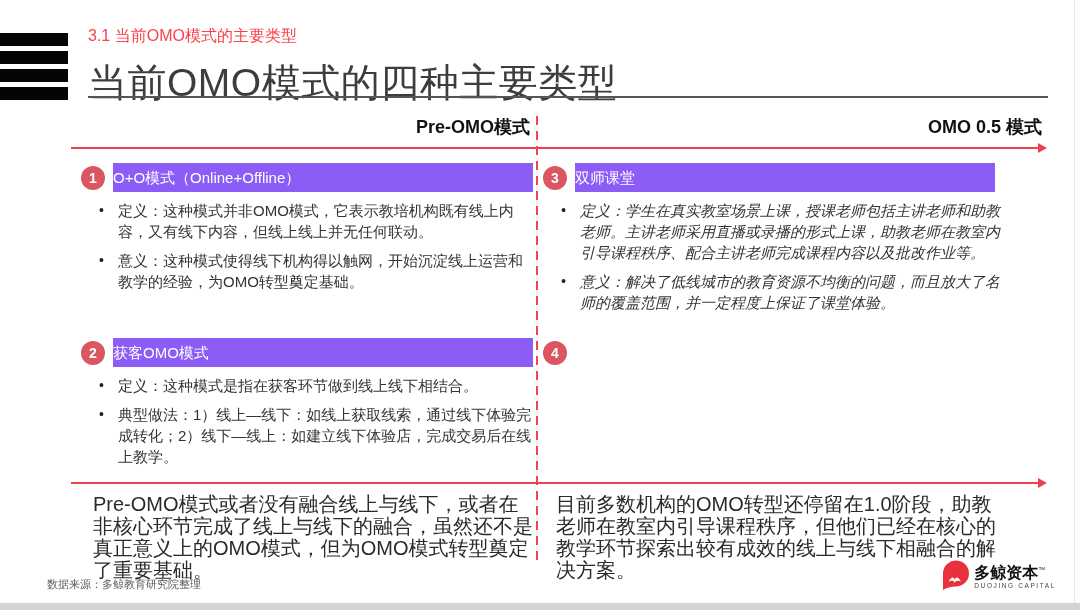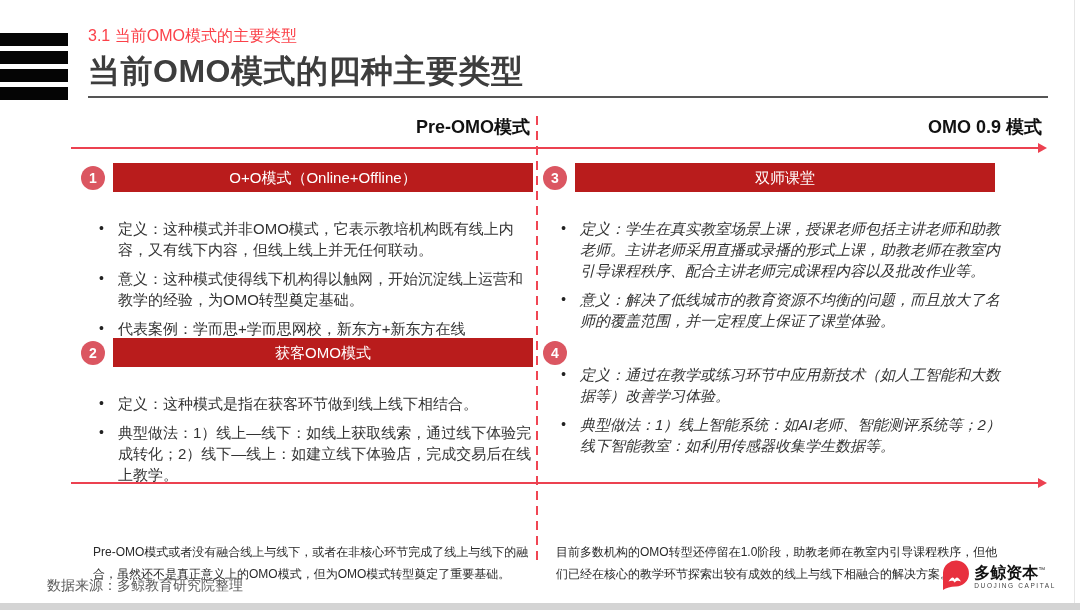--- a/index.html
+++ b/index.html
@@ -7,21 +7,21 @@
     position:relative; width:1080px; height:610px; background:#ffffff;
     font-family:"Liberation Sans","DejaVu Sans",sans-serif; overflow:hidden;
   }
 
   
   .corner-bars { position:absolute; left:0; top:33px; width:68px; }
   .corner-bars .bar { height:13px; background:#050505; margin-bottom:5px; }
 
   
   .kicker { position:absolute; left:88px; top:26px; font-size:16px; color:#fb4149; }
-  .page-title { position:absolute; left:88px; top:50px; margin:0; font-size:32px; font-weight:700; color:#3d3d3d; letter-spacing:.5px; }
+  .page-title { position:absolute; left:88px; top:56px; margin:0; font-size:39px; font-weight:400; color:#3d3d3d; letter-spacing:.5px; }
   .title-rule { position:absolute; left:88px; top:96px; width:960px; height:2px; background:#555; }
 
   
   .col-header { position:absolute; top:115px; width:460px; text-align:right; font-size:18px; font-weight:700; color:#111; }
   .col-header.c-left { left:70px; }
   .col-header.c-right { left:582px; }
 
   
   .arrow-line { position:absolute; left:71px; width:968px; height:2px; background:#ec4150; }
   .arrow-line.top { top:147px; }
@@ -42,35 +42,35 @@
   .sec-1 { left:81px;  top:163px; }
   .sec-2 { left:81px;  top:338px; }
   .sec-3 { left:543px; top:163px; }
   .sec-4 { left:543px; top:338px; }
 
   .num-circle {
     position:absolute; left:0; top:3px; width:24px; height:24px; border-radius:50%;
     background:#db5661; color:#fff; font-weight:700; font-size:14px; line-height:24px; text-align:center;
   }
   .banner {
-    margin-left:32px; height:29px; line-height:29px; background:#b91c1c;
-    color:#fff; text-align:center; font-size:15px;
+    margin-left:32px; height:29px; line-height:29px; background:#8b5cf6;
+    color:#fff; font-size:15px;
   }
-  .bullets { margin:26px 0 0 12px; padding:0; list-style:none; width:440px; }
+  .bullets { margin:8px 0 0 12px; padding:0; list-style:none; width:440px; }
   .sec-3 .bullets, .sec-4 .bullets { width:450px;font-style:italic; }
   .bullets li { position:relative; padding-left:25px; margin-bottom:8px; font-size:15px; line-height:21px; color:#333; }
   .bullets li::before { content:'•'; position:absolute; left:6px; top:0; font-size:14px; color:#222; }
 
   
-  .summary { position:absolute; top:493px; font-size:12px; line-height:22px; color:#2a2a2a;margin-top:48px; }
+  .summary { position:absolute; top:493px; font-size:20px; line-height:22px; color:#2a2a2a; }
   .summary.s-left  { left:93px;  width:442px; }
   .summary.s-right { left:556px; width:452px; }
 
   
-  .source { position:absolute; left:47px; top:577px; font-size:14px; color:#5a5a5a; }
+  .source { position:absolute; left:47px; top:577px; font-size:11px; color:#5a5a5a; }
 
   .logo { position:absolute; right:24px; top:559px; display:flex; align-items:center; gap:5px; }
   .logo-mark { width:28px; height:32px; display:block; }
   .logo-text { display:flex; flex-direction:column; }
   .logo-cn-row { font-size:16px; font-weight:700; color:#111; line-height:17px; white-space:nowrap; }
   .logo-cn-row sup { font-size:7px; font-weight:400; color:#333; }
   .logo-en { font-size:6.5px; letter-spacing:1.6px; color:#444; margin-top:1px; white-space:nowrap; }
 
   
   .bottom-strip { position:absolute; left:0; bottom:0; width:1080px; height:7px; background:#d4d4d4; }
@@ -86,32 +86,31 @@
     <div class="bar"></div>
     <div class="bar"></div>
     <div class="bar"></div>
   </div>
 
   <div class="kicker">3.1 当前OMO模式的主要类型</div>
   <h1 class="page-title">当前OMO模式的四种主要类型</h1>
   <div class="title-rule"></div>
 
   <div class="col-header c-left">Pre-OMO模式</div>
-  <div class="col-header c-right">OMO 0.9 模式</div>
+  <div class="col-header c-right">OMO 0.5 模式</div>
 
   <div class="arrow-line top"></div>
   <div class="v-divider"></div>
 
   <div class="section sec-1">
     <div class="num-circle">1</div>
     <div class="banner">O+O模式（Online+Offline）</div>
     <ul class="bullets">
       <li>定义：这种模式并非OMO模式，它表示教培机构既有线上内容，又有线下内容，但线上线上并无任何联动。</li>
       <li>意义：这种模式使得线下机构得以触网，开始沉淀线上运营和教学的经验，为OMO转型奠定基础。</li>
-      <li>代表案例：学而思+学而思网校，新东方+新东方在线</li>
     </ul>
   </div>
 
   <div class="section sec-2">
     <div class="num-circle">2</div>
     <div class="banner">获客OMO模式</div>
     <ul class="bullets">
       <li>定义：这种模式是指在获客环节做到线上线下相结合。</li>
       <li>典型做法：1）线上—线下：如线上获取线索，通过线下体验完成转化；2）线下—线上：如建立线下体验店，完成交易后在线上教学。</li>
     </ul>
@@ -121,24 +120,20 @@
     <div class="num-circle">3</div>
     <div class="banner">双师课堂</div>
     <ul class="bullets">
       <li>定义：学生在真实教室场景上课，授课老师包括主讲老师和助教老师。主讲老师采用直播或录播的形式上课，助教老师在教室内引导课程秩序、配合主讲老师完成课程内容以及批改作业等。</li>
       <li>意义：解决了低线城市的教育资源不均衡的问题，而且放大了名师的覆盖范围，并一定程度上保证了课堂体验。</li>
     </ul>
   </div>
 
   <div class="section sec-4">
     <div class="num-circle">4</div>
-    <ul class="bullets">
-      <li>定义：通过在教学或练习环节中应用新技术（如人工智能和大数据等）改善学习体验。</li>
-      <li>典型做法：1）线上智能系统：如AI老师、智能测评系统等；2）线下智能教室：如利用传感器收集学生数据等。</li>
-    </ul>
   </div>
 
   <div class="arrow-line bottom"></div>
 
   <div class="summary s-left">Pre-OMO模式或者没有融合线上与线下，或者在非核心环节完成了线上与线下的融合，虽然还不是真正意义上的OMO模式，但为OMO模式转型奠定了重要基础。</div>
   <div class="summary s-right">目前多数机构的OMO转型还停留在1.0阶段，助教老师在教室内引导课程秩序，但他们已经在核心的教学环节探索出较有成效的线上与线下相融合的解决方案。</div>
 
   <div class="source">数据来源：多鲸教育研究院整理</div>
 
   <div class="logo">

